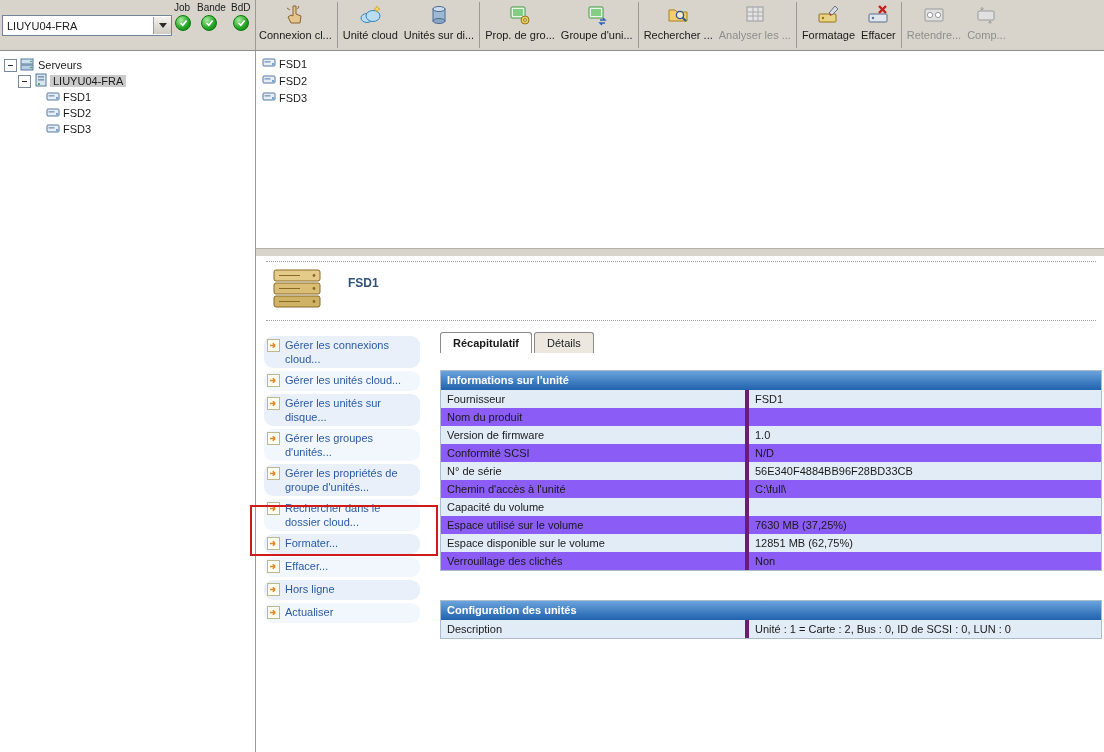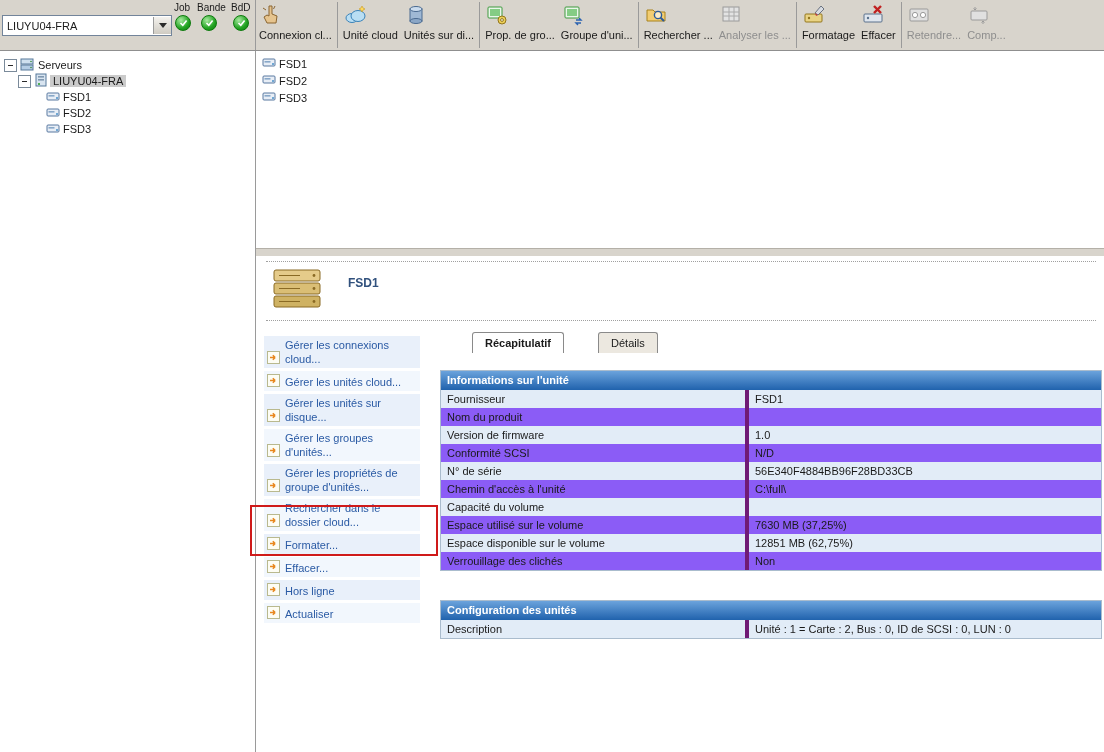--- a/index.html
+++ b/index.html
@@ -10,21 +10,21 @@
   .topbar{position:absolute;left:0;top:0;width:1104px;height:50px;background:#d8d4cc;border-bottom:1px solid #8f8f8f;}
   .combo-zone{position:absolute;left:0;top:0;width:255px;height:50px;border-right:1px solid #9a9a9a;}
   .combobox{position:absolute;left:2px;top:15px;width:168px;height:19px;background:#fff;border:1px solid #72849a;display:flex;align-items:center;}
   .combo-text{flex:1;padding-left:4px;white-space:nowrap;overflow:hidden;}
   .combo-btn{width:17px;height:17px;background:linear-gradient(#f4f2ee,#cfcbc2);border-left:1px solid #9a9a9a;display:flex;align-items:center;justify-content:center;}
   .combo-arrow{width:0;height:0;border-left:4px solid transparent;border-right:4px solid transparent;border-top:5px solid #2b2b2b;}
   .status-label{position:absolute;top:2px;font-size:10px;color:#1a1a1a;}
   .status-ball{position:absolute;top:15px;width:14px;height:14px;border-radius:50%;border:1px solid #0c7a0c;background:radial-gradient(circle at 35% 30%, #a8eaa0, #22a322 60%, #0d7a0d);display:flex;align-items:center;justify-content:center;}
 
   .toolbar{position:absolute;left:256px;top:0;width:848px;height:50px;display:flex;align-items:stretch;overflow:hidden;}
-  .tbtn{flex:0 0 auto;display:flex;flex-direction:column;align-items:flex-start;justify-content:flex-start;padding:2px 3px 1px 3px;cursor:default;}
+  .tbtn{flex:0 0 auto;display:flex;flex-direction:column;align-items:center;justify-content:flex-start;padding:2px 3px 1px 3px;cursor:default;}
   .tbtn .ticon{height:26px;display:flex;align-items:center;justify-content:center;}
   .tbtn .tlabel{font-size:11px;white-space:nowrap;margin-top:1px;}
   .tbtn.disabled .tlabel{color:#8e8e8e;}
   .tsep{flex:0 0 1px;width:1px;background:#9a9a9a;margin:2px 2px;}
 
   
   .tree-panel{position:absolute;left:0;top:51px;width:255px;height:701px;background:#fff;border-right:1px solid #9a9a9a;}
   .tree-row{display:flex;align-items:center;height:16px;white-space:nowrap;}
   .tree-row .gap{width:3px;}
   .expander{width:11px;height:11px;border:1px solid #7a8a9a;background:#fff;display:flex;align-items:center;justify-content:center;flex:0 0 11px;}
@@ -42,27 +42,27 @@
 
   
   .detail-panel{position:absolute;left:256px;top:256px;width:848px;height:496px;background:#fff;}
   .dotline{position:absolute;left:10px;right:8px;border-top:1px dotted #a0a0a0;}
   .dot-top{top:5px;}
   .dot-mid{top:64px;}
   .big-icon{position:absolute;left:14px;top:10px;}
   .detail-title{position:absolute;left:92px;top:20px;font-weight:bold;font-size:12px;color:#31517d;}
 
   .actions{position:absolute;left:8px;top:80px;width:156px;}
-  .action{display:flex;align-items:flex-end;padding:2px 3px;margin-bottom:3px;background:#e9f0fa;cursor:pointer;}
+  .action{display:flex;align-items:flex-start;padding:2px 3px;margin-bottom:3px;background:#e9f0fa;cursor:pointer;border-radius:9px;}
   .action:nth-child(even){background:#f2f7fd;}
   .action .aicon{flex:0 0 14px;margin-top:1px;}
   .action .atext{padding-left:4px;color:#2a5aa4;line-height:14px;}
 
   .tabs{position:absolute;left:184px;top:76px;display:flex;align-items:flex-end;}
-  .tab{padding:4px 12px;border:1px solid #8a8a8a;border-bottom:none;background:#ece8e0;border-radius:3px 3px 0 0;margin-right:2px;margin-left:32px;}
+  .tab{padding:4px 12px;border:1px solid #8a8a8a;border-bottom:none;background:#ece8e0;border-radius:3px 3px 0 0;margin-right:2px;}
   .tab.active{background:#fff;font-weight:bold;}
 
   .datatable{position:absolute;left:184px;width:660px;border:1px solid #aabccd;border-top:none;}
   .table-info{top:114px;}
   .table-config{top:344px;}
   .thead{height:19px;line-height:19px;padding-left:6px;color:#fff;font-weight:bold;background:linear-gradient(180deg,#6ba3dc,#2062ad);border-top:1px solid #aabccd;}
   .trow{display:flex;height:18px;line-height:18px;background:#8b5cf6;}
   .trow.odd{background:#e2ecf7;}
   .tcell-label{flex:0 0 298px;padding-left:6px;border-right:4px solid #701a75;overflow:hidden;white-space:nowrap;}
   .tcell-value{flex:1;padding-left:6px;overflow:hidden;white-space:nowrap;}

